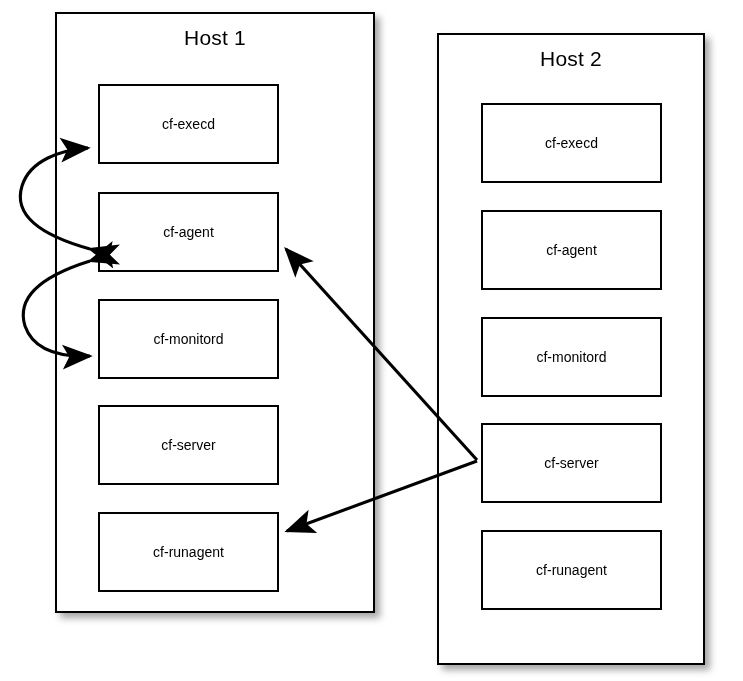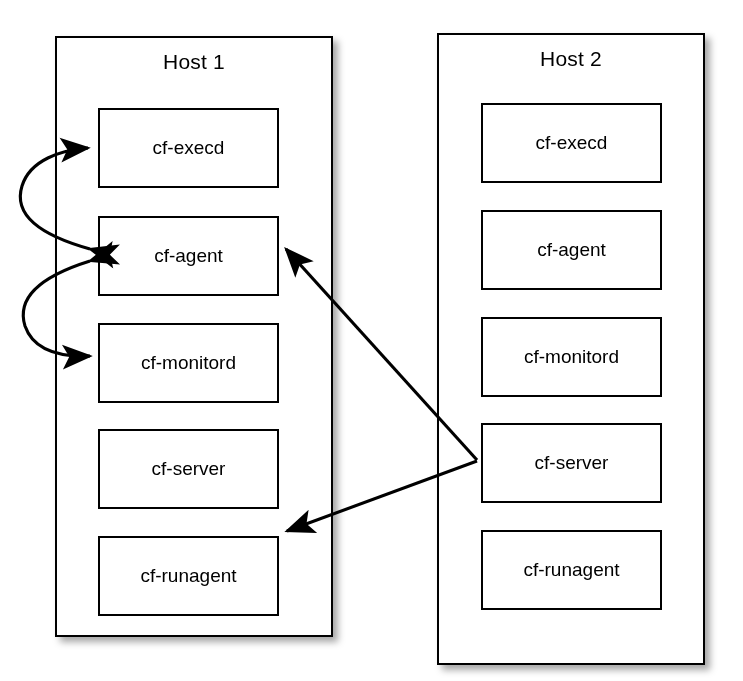--- a/index.html
+++ b/index.html
@@ -22,22 +22,22 @@
   }
   .host-panel {
     position: absolute;
     background: #ffffff;
     border: 2.5px solid #000000;
     box-shadow: 5px 5px 7px rgba(0,0,0,0.35);
     box-sizing: border-box;
   }
   #host-1-panel {
     left: 55px;
-    top: 36px;
-    width: 278px;
+    top: 12px;
+    width: 320px;
     height: 601px;
   }
   #host-2-panel {
     left: 437px;
     top: 33px;
     width: 268px;
     height: 632px;
   }
   .host-title {
     position: absolute;
@@ -53,21 +53,21 @@
   .component-box {
     position: absolute;
     background: #ffffff;
     border: 2.5px solid #000000;
     box-sizing: border-box;
     display: flex;
     align-items: center;
     justify-content: center;
   }
   .component-label {
-    font-size: 19px;
+    font-size: 14px;
     color: #000000;
     white-space: nowrap;
     user-select: none;
   }
   #arrow-layer {
     position: absolute;
     left: 0;
     top: 0;
     width: 743px;
     height: 681px;

